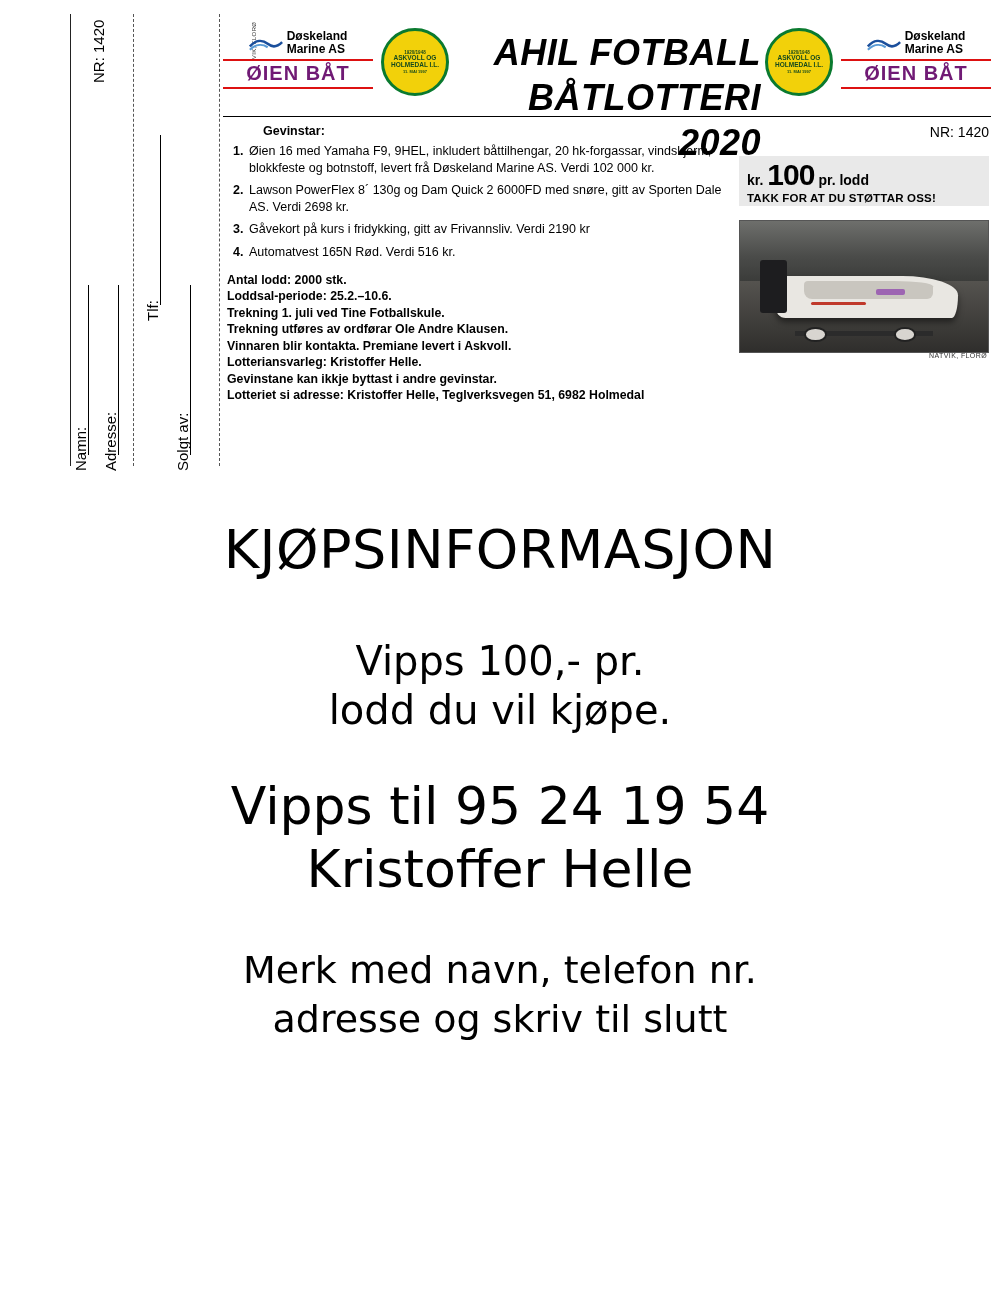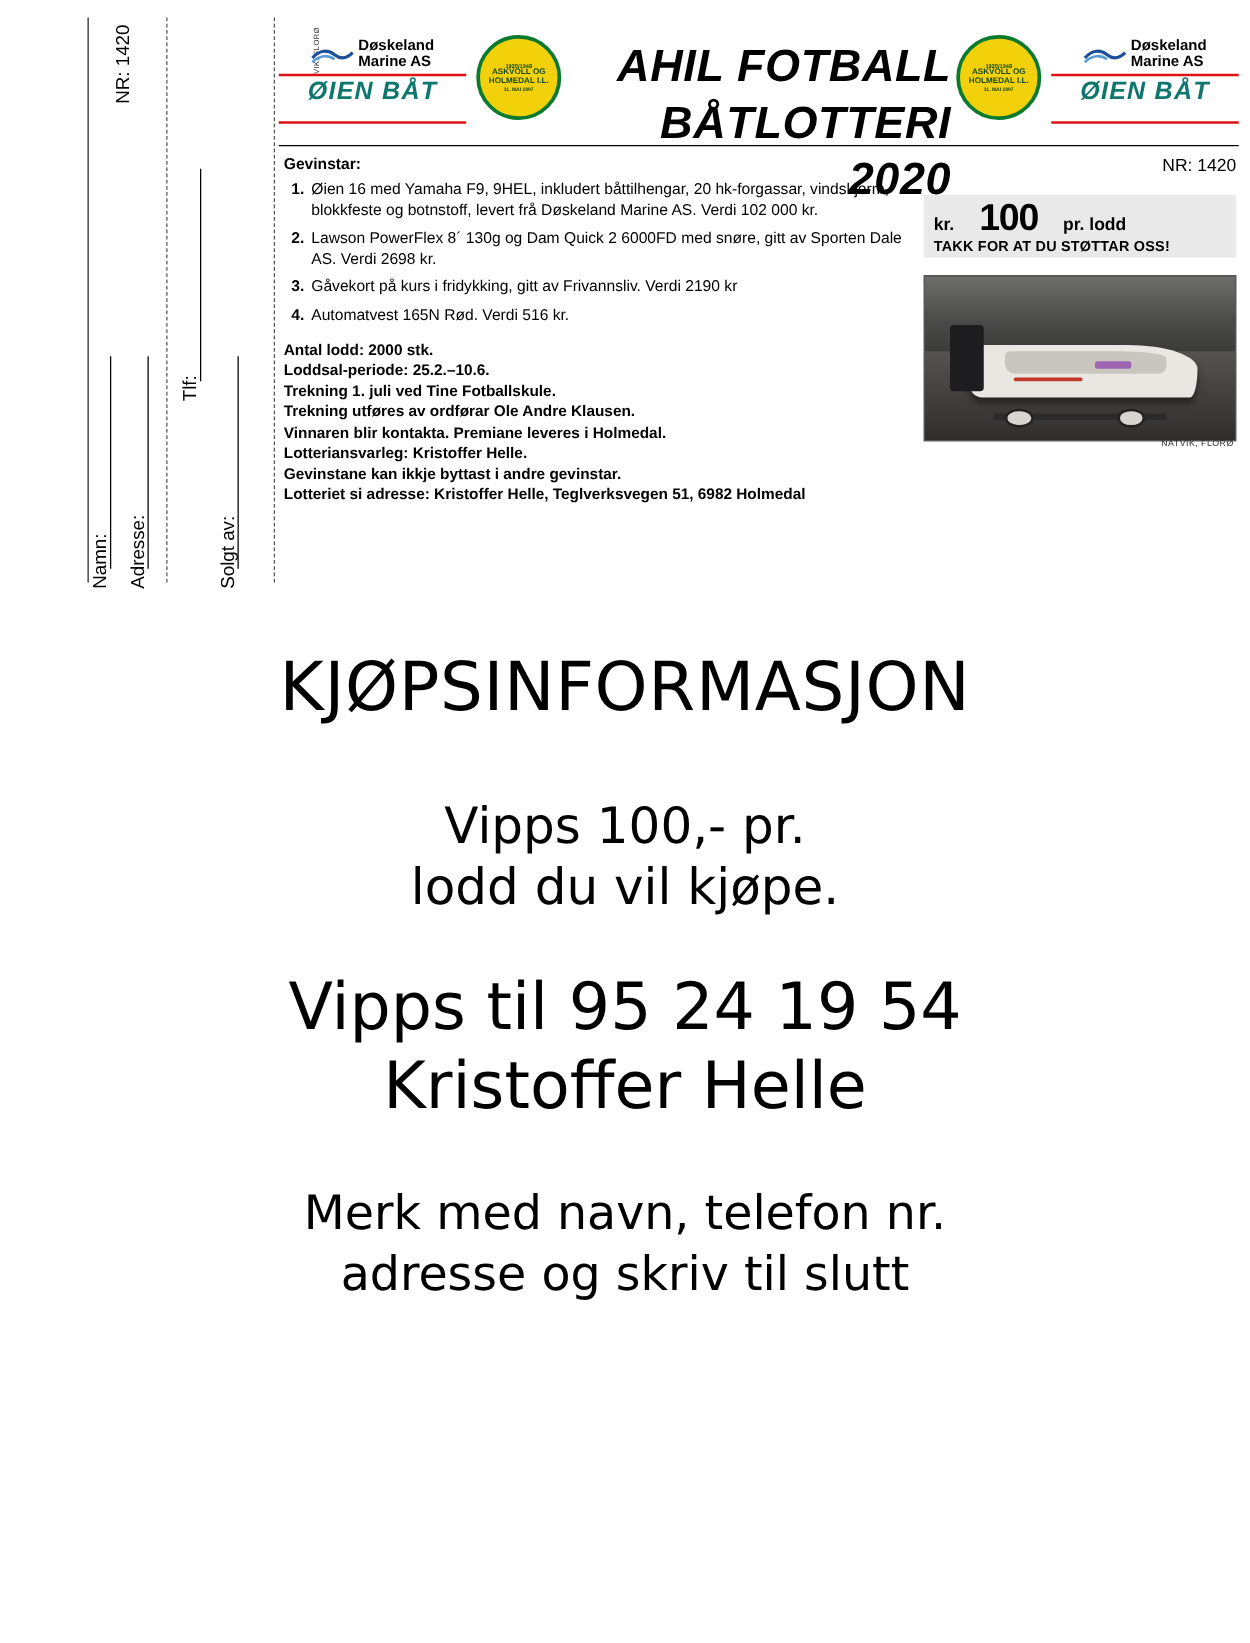--- a/index.html
+++ b/index.html
@@ -99,26 +99,25 @@
     font-weight: bold;
     color: #000000;
     line-height: 1.05;
     text-align: left;
   }
   .oien {
     margin-top: 4px;
     background: #fff;
     border-top: 2px solid #d11;
     border-bottom: 2px solid #d11;
-    font-style: italic;
     font-weight: bold;
     font-size: 20px;
-    color: #0f766e;
+    color: #701a75;
     letter-spacing: 1px;
-    padding: 1px 0 12px;
+    padding: 1px 0 2px;
   }
   .crest {
     position: absolute;
     top: 14px;
     width: 68px;
     height: 68px;
     border-radius: 50%;
     background: #f2d10a;
     border: 3px solid #0a7a2f;
     box-sizing: border-box;
@@ -162,20 +161,21 @@
   .col-left {
     position: absolute;
     left: 4px;
     top: 0;
     width: 500px;
   }
   .gev-head {
     font-size: 12.5px;
     font-weight: bold;
     margin-bottom: 5px;
+    margin-left: 36px;
   }
   ol.prizes {
     margin: 0;
     padding-left: 20px;
     font-size: 12.5px;
     line-height: 1.32;
   }
   ol.prizes li {
     margin-bottom: 6px;
     padding-left: 2px;
@@ -205,21 +205,21 @@
     height: 50px;
     display: flex;
     flex-direction: column;
     justify-content: center;
     padding: 2px 8px;
     box-sizing: border-box;
   }
   .price-line1 {
     display: flex;
     align-items: baseline;
-    gap: 20px;
+    gap: 4px;
     font-weight: bold;
   }
   .price-kr { font-size: 14px; }
   .price-num { font-size: 30px; letter-spacing: -1px; }
   .price-pr { font-size: 14px; }
   .price-line2 {
     font-size: 11.5px;
     font-weight: bold;
     letter-spacing: .2px;
   }
@@ -433,21 +433,21 @@
           <li>Øien 16 med Yamaha F9, 9HEL, inkludert båttilhengar, 20 hk-forgassar, vindskjerm, blokkfeste og botnstoff, levert frå Døskeland Marine AS. Verdi 102 000 kr.</li>
           <li>Lawson PowerFlex 8´ 130g og Dam Quick 2 6000FD med snøre, gitt av Sporten Dale AS. Verdi 2698 kr.</li>
           <li>Gåvekort på kurs i fridykking, gitt av Frivannsliv. Verdi 2190 kr</li>
           <li>Automatvest 165N Rød. Verdi 516 kr.</li>
         </ol>
         <div class="terms">
           <div>Antal lodd: 2000 stk.</div>
           <div>Loddsal-periode: 25.2.–10.6.</div>
           <div>Trekning 1. juli ved Tine Fotballskule.</div>
           <div>Trekning utføres av ordførar Ole Andre Klausen.</div>
-          <div>Vinnaren blir kontakta. Premiane leveres i Holmedal.</div>
+          <div>Vinnaren blir kontakta. Premiane levert i Askvoll.</div>
           <div>Lotteriansvarleg: Kristoffer Helle.</div>
           <div>Gevinstane kan ikkje byttast i andre gevinstar.</div>
           <div>Lotteriet si adresse: Kristoffer Helle, Teglverksvegen 51, 6982 Holmedal</div>
         </div>
       </div>
 
       <div class="col-right">
         <div class="nr-right">NR: 1420</div>
 
         <div class="price-box">

